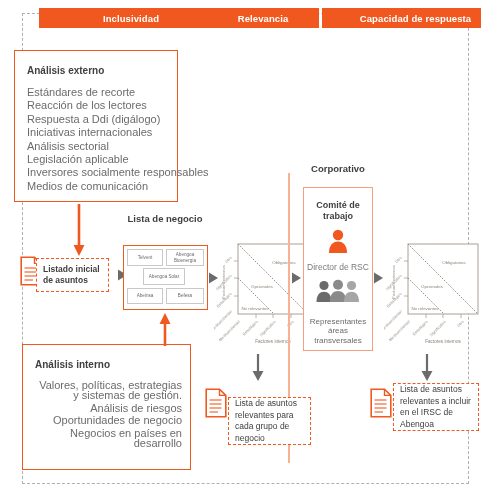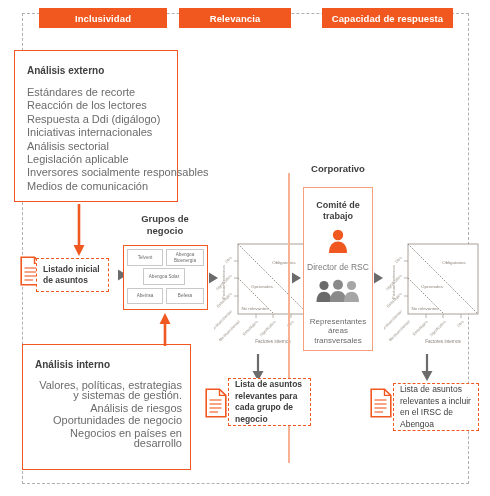--- a/index.html
+++ b/index.html
@@ -20,20 +20,21 @@
     box-sizing:border-box;
   }
 
   
   .banner{
     position:absolute;top:8px;height:20px;
     background:#f1581f;color:#ffffff;
     font-size:9.5px;font-weight:bold;
     display:flex;align-items:center;justify-content:center;
     letter-spacing:.1px;
+    padding-left:28px;
   }
   #banner-0{left:39px;width:128px;}
   #banner-1{left:179px;width:112px;}
   #banner-2{left:322px;width:131px;}
 
   
   .panel{
     position:absolute;
     border:1px solid #f1581f;
     background:#ffffff;
@@ -61,21 +62,21 @@
     position:absolute;
     border:1.5px dashed #f1581f;
     box-sizing:border-box;
     display:flex;align-items:center;
     padding:4px 6px;
     font-size:8.5px;line-height:11.5px;
     color:#404040;font-weight:bold;
     background:#fff;
   }
   #callout-listado{left:36px;top:258px;width:73px;height:34px;}
-  #callout-lista-1{left:228px;top:378px;width:83px;height:48px;font-weight:bold;color:#3d3d3d;justify-content:center;}
+  #callout-lista-1{left:228px;top:397px;width:83px;height:48px;font-weight:normal;color:#3d3d3d;justify-content:center;}
   #callout-lista-2{left:393px;top:383px;width:86px;height:48px;font-weight:normal;color:#3d3d3d;}
 
   
   #grupos-title{
     position:absolute;left:122px;top:213px;width:86px;
     text-align:center;font-size:9.5px;font-weight:bold;color:#404040;
     line-height:12px;
   }
   #grupos-box{
     position:absolute;left:123px;top:245px;width:85px;height:65px;
@@ -190,21 +191,21 @@
     </svg>
   </div>
 
   <div class="arrow" style="left:158px;top:312px;">
     <svg width="14" height="34" viewBox="0 0 14 34">
       <line x1="7" y1="34" x2="7" y2="11" stroke="#f1581f" stroke-width="2.6"></line>
       <polygon points="1.5,12 12.5,12 7,1" fill="#f1581f"></polygon>
     </svg>
   </div>
 
-  <div id="grupos-title">Grupos de negocio</div>
+  <div id="grupos-title">Lista de negocio</div>
   <div id="grupos-box">
     <div class="biz" id="biz-0">Telvent</div>
     <div class="biz" id="biz-1">Abengoa Bioenergía</div>
     <div class="biz" id="biz-2">Abengoa Solar</div>
     <div class="biz" id="biz-3">Abeinsa</div>
     <div class="biz" id="biz-4">Befesa</div>
   </div>
 
   <div class="arrow" style="left:209px;top:271px;">
     <svg width="10" height="14" viewBox="0 0 10 14">

